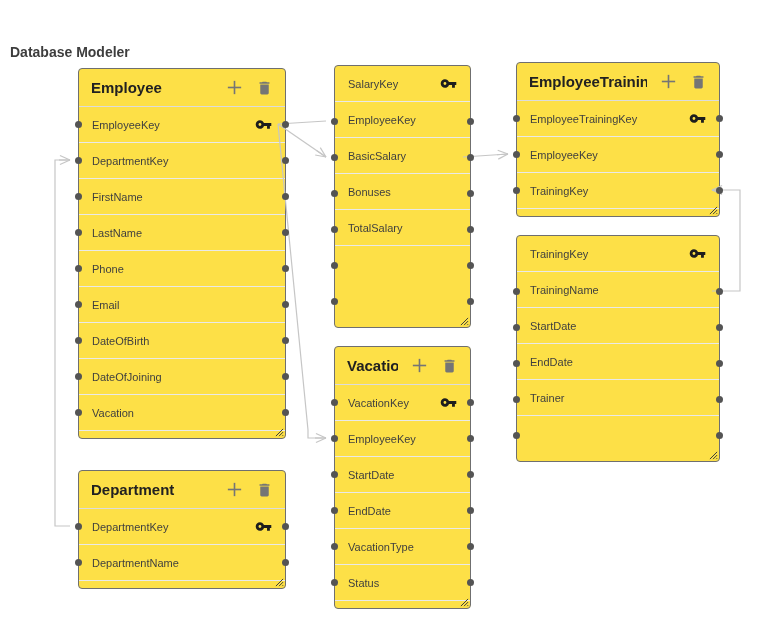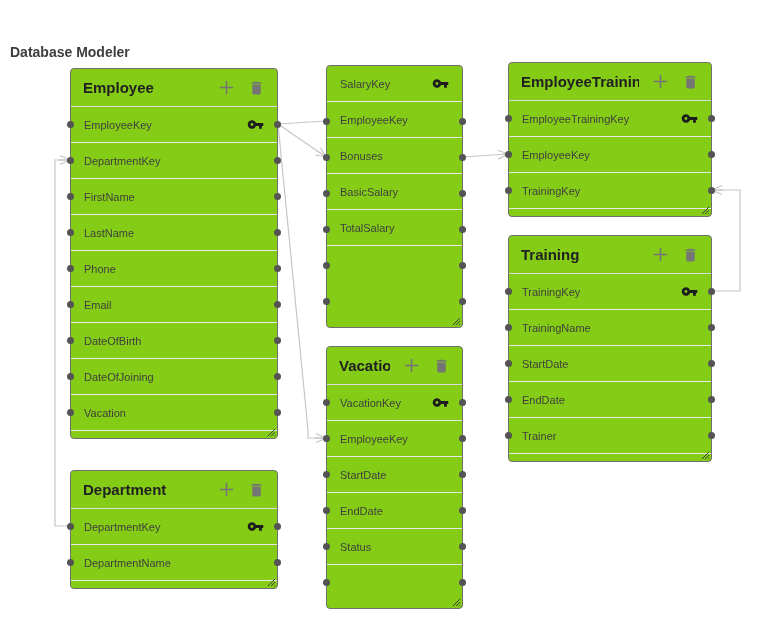--- a/index.html
+++ b/index.html
@@ -4,22 +4,23 @@
 <style>
   html,body{margin:0;padding:0;background:#fff;}
   .canvas{
     position:relative;width:768px;height:621px;background:#ffffff;
     font-family:"Liberation Sans",sans-serif;overflow:hidden;
   }
   .page-title{
     position:absolute;left:10px;top:8px;font-size:14px;font-weight:bold;color:#3d3d3d;margin-top:36px;
   }
   .db-table{
-    position:absolute;background:#84cc16;border:1px solid #6f6f6f;border-radius:4px;
+    position:absolute;background:#fde047;border:1px solid #6f6f6f;border-radius:4px;
     box-sizing:border-box;
+    margin-left:8px;
   }
   .t-header{
     height:38px;display:flex;align-items:center;padding:0 12px;
     border-bottom:1px solid #dcdcdc;box-sizing:border-box;
   }
   .t-title{flex:1;font-size:15px;font-weight:bold;color:#212121;white-space:nowrap;overflow:hidden;}
   .t-icon{display:flex;align-items:center;justify-content:center;margin-left:12px;cursor:pointer;}
   .t-row{
     height:36px;display:flex;align-items:center;padding:0 13px;
     border-bottom:1px solid #e9e9e9;box-sizing:border-box;
@@ -187,24 +188,24 @@
         <span class="t-key">
           <svg width="17" height="17" viewBox="0 0 24 24">
             <path fill="#1d1d1d" d="M12.65 10C11.83 7.67 9.61 6 7 6c-3.31 0-6 2.69-6 6s2.69 6 6 6c2.61 0 4.83-1.67 5.65-4H17v4h4v-4h2v-4H12.65zM7 14c-1.1 0-2-.9-2-2s.9-2 2-2 2 .9 2 2-.9 2-2 2z"></path>
           </svg>
         </span>
       </div>
       <div class="t-row">
         <span class="t-label">EmployeeKey</span>
       </div>
       <div class="t-row">
+        <span class="t-label">BasicSalary</span>
+      </div>
+      <div class="t-row">
         <span class="t-label">Bonuses</span>
-      </div>
-      <div class="t-row">
-        <span class="t-label">BasicSalary</span>
       </div>
       <div class="t-row">
         <span class="t-label">TotalSalary</span>
       </div>
       <div class="t-footer">
         <span class="t-resize"><svg width="9" height="9" viewBox="0 0 10 10">
             <path d="M1 9 L9 1 M4.5 9 L9 4.5 M8 9 L9 8" stroke="#3c3c3c" stroke-width="1.1" fill="none"></path>
           </svg></span>
       </div>
       <span class="dot" style="left:-4px;top:52px"></span>
@@ -246,20 +247,23 @@
       <div class="t-row">
         <span class="t-label">EmployeeKey</span>
       </div>
       <div class="t-row">
         <span class="t-label">StartDate</span>
       </div>
       <div class="t-row">
         <span class="t-label">EndDate</span>
       </div>
       <div class="t-row">
+        <span class="t-label">VacationType</span>
+      </div>
+      <div class="t-row">
         <span class="t-label">Status</span>
       </div>
       <div class="t-footer">
         <span class="t-resize"><svg width="9" height="9" viewBox="0 0 10 10">
             <path d="M1 9 L9 1 M4.5 9 L9 4.5 M8 9 L9 8" stroke="#3c3c3c" stroke-width="1.1" fill="none"></path>
           </svg></span>
       </div>
       <span class="dot" style="left:-4px;top:52px"></span>
       <span class="dot" style="right:-4px;top:52px"></span>
       <span class="dot" style="left:-4px;top:88px"></span>
@@ -308,34 +312,20 @@
           </svg></span>
       </div>
       <span class="dot" style="left:-4px;top:52px"></span>
       <span class="dot" style="right:-4px;top:52px"></span>
       <span class="dot" style="left:-4px;top:88px"></span>
       <span class="dot" style="right:-4px;top:88px"></span>
       <span class="dot" style="left:-4px;top:124px"></span>
       <span class="dot" style="right:-4px;top:124px"></span>
     </div>
     <div class="db-table" style="left: 508px; top: 235px; width: 204px; height: 227px;">
-      <div class="t-header">
-        <span class="t-title">Training</span>
-        <span class="t-icon">
-          <svg width="19" height="19" viewBox="0 0 20 20">
-            <line x1="10" y1="3" x2="10" y2="17" stroke="#757575" stroke-width="1.7"></line>
-            <line x1="3" y1="10" x2="17" y2="10" stroke="#757575" stroke-width="1.7"></line>
-          </svg>
-        </span>
-        <span class="t-icon">
-          <svg width="17" height="18" viewBox="0 0 24 24">
-            <path fill="#757575" d="M6 19c0 1.1.9 2 2 2h8c1.1 0 2-.9 2-2V7H6v12zM19 4h-3.5l-1-1h-5l-1 1H5v2h14V4z"></path>
-          </svg>
-        </span>
-      </div>
       <div class="t-row">
         <span class="t-label">TrainingKey</span>
         <span class="t-key">
           <svg width="17" height="17" viewBox="0 0 24 24">
             <path fill="#1d1d1d" d="M12.65 10C11.83 7.67 9.61 6 7 6c-3.31 0-6 2.69-6 6s2.69 6 6 6c2.61 0 4.83-1.67 5.65-4H17v4h4v-4h2v-4H12.65zM7 14c-1.1 0-2-.9-2-2s.9-2 2-2 2 .9 2 2-.9 2-2 2z"></path>
           </svg>
         </span>
       </div>
       <div class="t-row">
         <span class="t-label">TrainingName</span>

